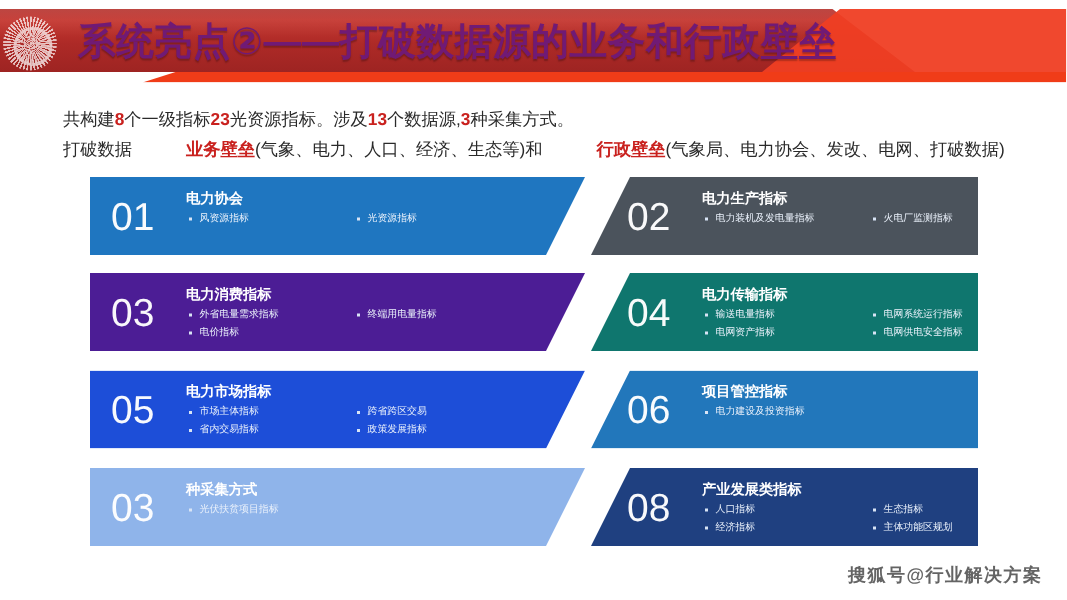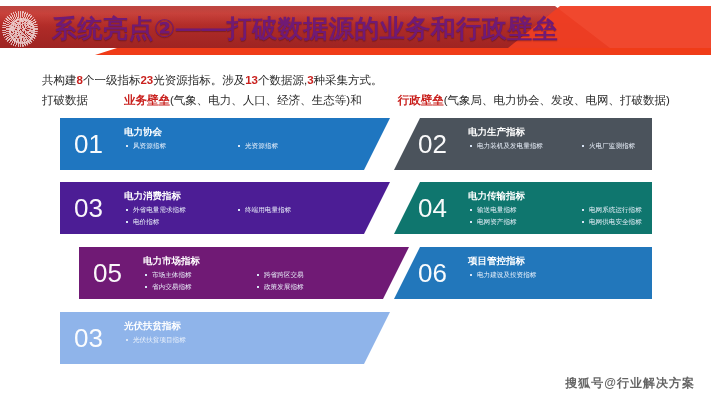--- a/index.html
+++ b/index.html
@@ -184,42 +184,52 @@
         <div class="head" style="left: 74px; top: 8px;">电力传输指标</div>
         <div class="bullets wide" style="left: 74px; top: 22px;">
           <div class="bi b-col1">输送电量指标</div>
           <div class="bi b-col2">电网系统运行指标</div>
           <div class="bi b-col1">电网资产指标</div>
           <div class="bi b-col2">电网供电安全指标</div>
         </div>
       </div>
     </div>
     <div class="row" style="top: 129px;">
-      <div class="panel p-left" style="left: 0px; width: 330px; background: #701a75; clip-path: polygon(0px 0px, 330px 0px, 304px 52px, 0px 52px); margin-left: 19px;">
+      <div class="panel p-left" style="left: 0px; width: 330px; background: #1d4ed8; clip-path: polygon(0px 0px, 330px 0px, 304px 52px, 0px 52px);">
         <div class="num" style="left: 14px; top: 13px;">05</div>
         <div class="head" style="left: 64px; top: 8px;">电力市场指标</div>
         <div class="bullets" style="left: 64px; top: 22px;">
           <div class="bi b-col1">市场主体指标</div>
           <div class="bi b-col2">跨省跨区交易</div>
           <div class="bi b-col1">省内交易指标</div>
           <div class="bi b-col2">政策发展指标</div>
         </div>
       </div>
       <div class="panel p-right" style="left: 334px; width: 258px; background: rgb(34, 119, 187); clip-path: polygon(26px 0px, 258px 0px, 258px 52px, 0px 52px);">
         <div class="num" style="left: 24px; top: 13px;">06</div>
         <div class="head" style="left: 74px; top: 8px;">项目管控指标</div>
         <div class="bullets wide" style="left: 74px; top: 22px;">
           <div class="bi b-col1">电力建设及投资指标</div>
         </div>
       </div>
     </div>
     <div class="row" style="top: 194px;">
       <div class="panel p-left" style="left: 0px; width: 330px; background: rgb(143, 180, 234); clip-path: polygon(0px 0px, 330px 0px, 304px 52px, 0px 52px);">
         <div class="num" style="left: 14px; top: 13px;">03</div>
-        <div class="head" style="left: 64px; top: 8px;">光伏扶贫指标</div>
+        <div class="head" style="left: 64px; top: 8px;">种采集方式</div>
         <div class="bullets" style="left: 64px; top: 22px;">
           <div class="bi b-col1">光伏扶贫项目指标</div>
         </div>
       </div>
+      <div class="panel p-right" style="left: 334px; width: 258px; background: rgb(31, 64, 128); clip-path: polygon(26px 0px, 258px 0px, 258px 52px, 0px 52px);">
+        <div class="num" style="left: 24px; top: 13px;">08</div>
+        <div class="head" style="left: 74px; top: 8px;">产业发展类指标</div>
+        <div class="bullets wide" style="left: 74px; top: 22px;">
+          <div class="bi b-col1">人口指标</div>
+          <div class="bi b-col2">生态指标</div>
+          <div class="bi b-col1">经济指标</div>
+          <div class="bi b-col2">主体功能区规划</div>
+        </div>
+      </div>
     </div>
   </div>
 
 <div class="wm">搜狐号@行业解决方案</div>
 
 </body></html>

